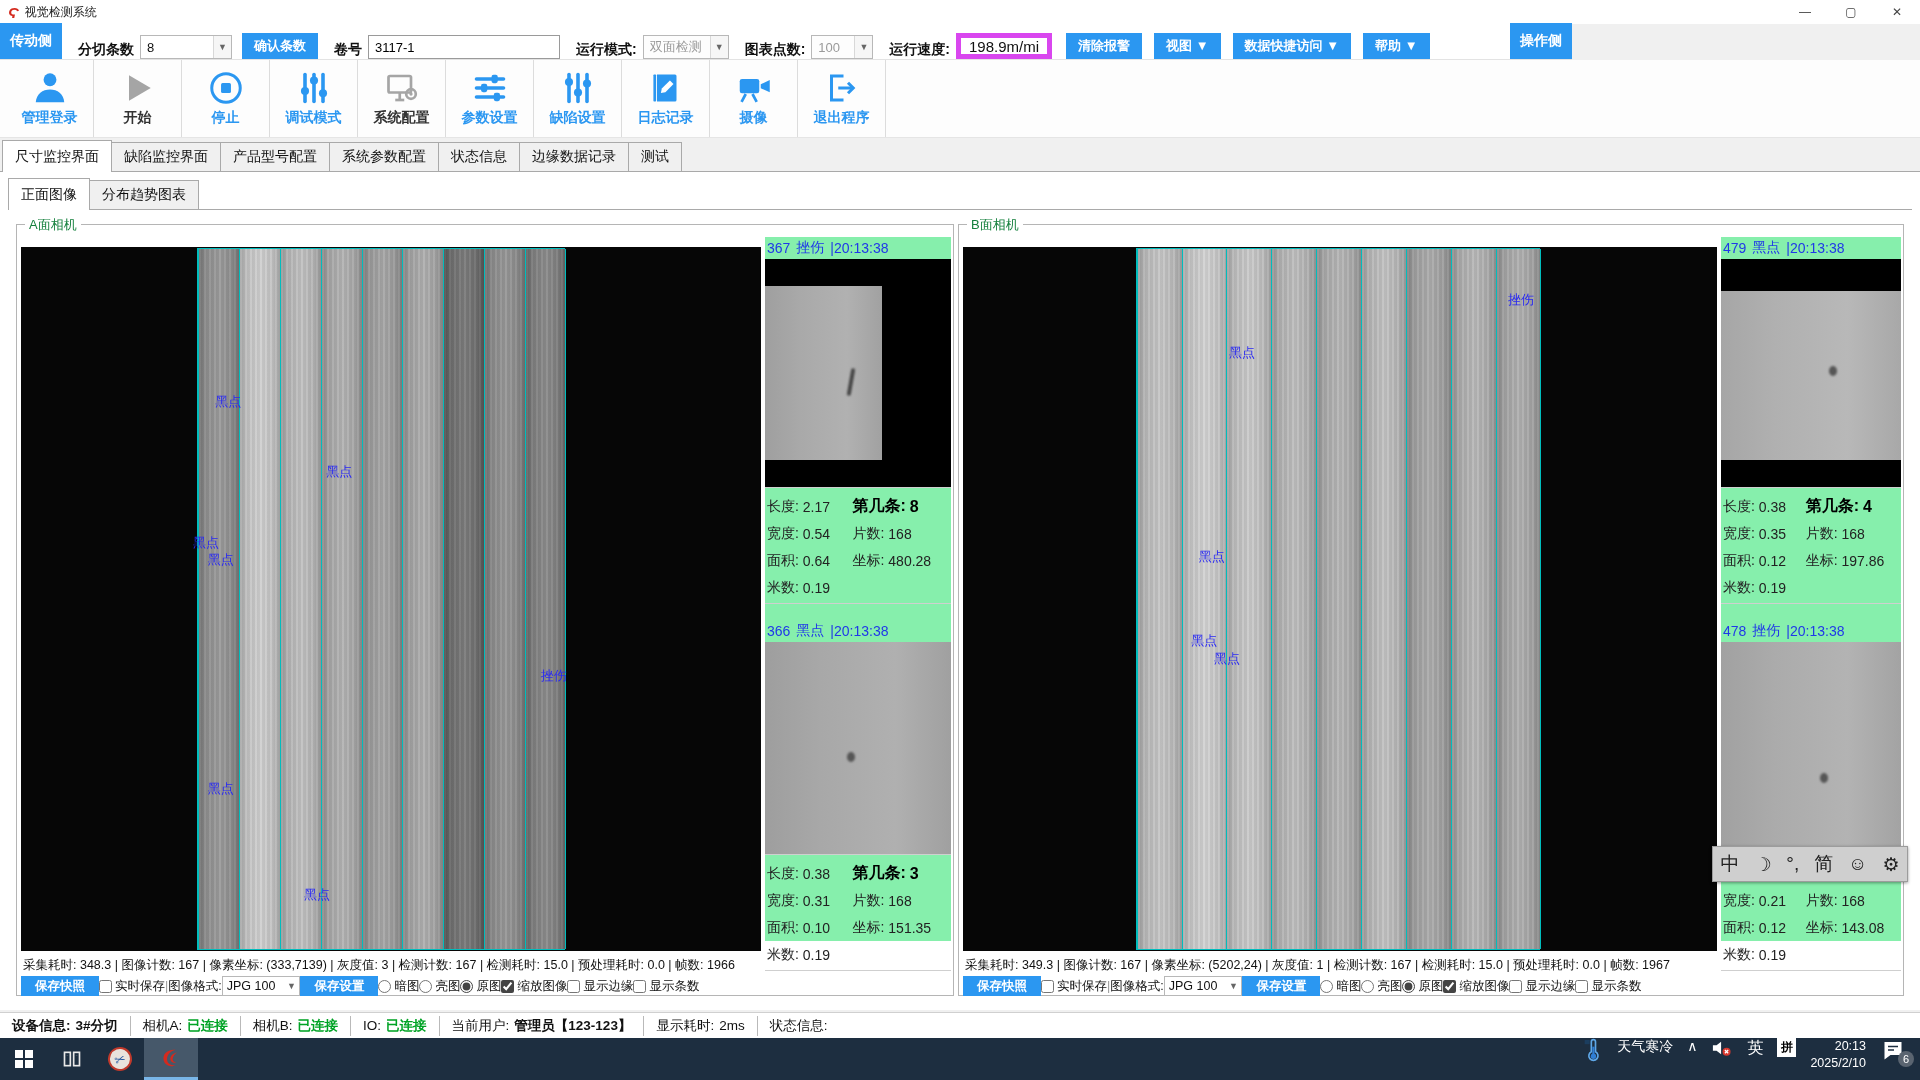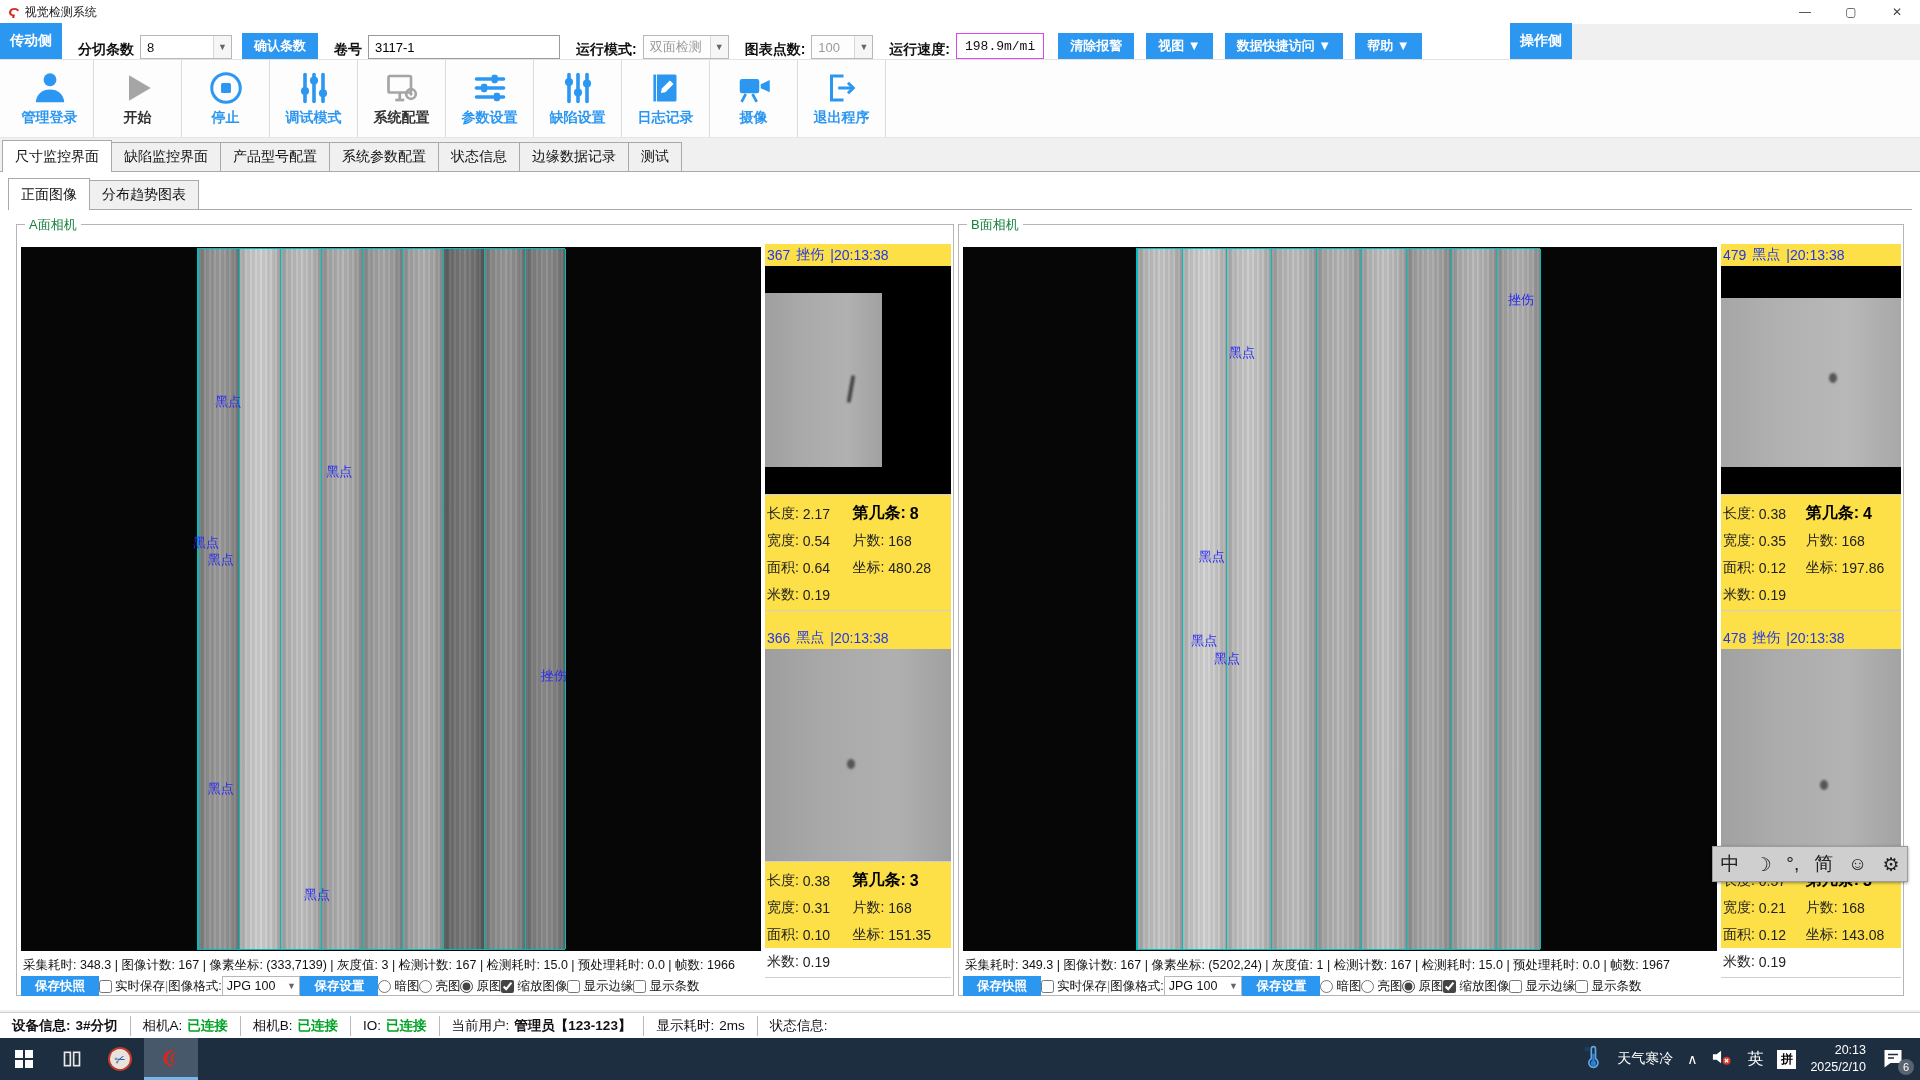--- a/index.html
+++ b/index.html
@@ -17,21 +17,21 @@
   #titlebar .winbtn { width:46px; height:24px; display:flex; align-items:center; justify-content:center; font-size:12px; color:#444; cursor:default; }
   
   #toolbar { position:absolute; left:0; top:24px; width:1572px; height:36px; background:#fff; border-bottom:1px solid #e3e3e3; display:flex; align-items:flex-end; }
   .sidebtn { height:36px; display:flex; align-items:center; padding:0 10px; background:#2b97f1; color:#fff; font-size:14px; font-weight:bold; }
   #toolbar .lbl { font-size:14px; font-weight:bold; color:#111; margin:0 6px 0 16px; white-space:nowrap; }
   .combo { background:#fff; border:1px solid #b8b8b8; height:24px; display:flex; align-items:center; font-size:13px; padding-left:6px; position:relative; }
   .combo .arrowbox { margin-left:auto; width:18px; height:22px; border-left:1px solid #d8d8d8; display:flex; align-items:center; justify-content:center; color:#666; font-size:9px; background:#f6f6f6; }
   .combo.disabled { background:#fdfdfd; color:#9a9a9a; }
   .tb-input { border:1px solid #9a9a9a; height:24px; font-size:13px; padding:0 6px; font-family:inherit; }
   .btn-blue { background:#2b97f1; color:#fff; border:none; height:26px; font-size:13px; padding:0 12px; font-family:inherit; font-weight:bold; white-space:nowrap; }
-  .speedbox { height:26px; border:1px solid #d946ef; background:#fff; font-size:13px; display:flex; align-items:center; padding:0 8px;font-family:Liberation Mono, monospace; }
+  .speedbox { height:26px; border:5px solid #d946ef; background:#fff; font-size:15px; display:flex; align-items:center; padding:0 8px; }
   
   #iconbar { position:absolute; left:0; top:60px; width:1920px; height:78px; background:#fdfdfd; border-bottom:1px solid #e5e5e5; display:flex; align-items:stretch; padding-left:6px; }
   .tool-item { min-width:88px; padding:0 10px; display:flex; flex-direction:column; align-items:center; justify-content:center; border-right:1px solid #dcdcdc; cursor:default; }
   .tool-item .ticon { width:36px; height:36px; }
   .tool-item .ticon svg { width:100%; height:100%; }
   .tool-item .tlabel { font-size:14px; margin-top:3px; font-weight:bold; }
   .c-blue { color:#2b97f1; } .c-gray { color:#a5a5a5; }
   .l-blue { color:#2b97f1; } .l-dark { color:#333; }
   
   .tabbar { position:absolute; display:flex; align-items:flex-end; }
@@ -43,21 +43,21 @@
   
   .groupbox { position:absolute; top:224px; height:772px; border:1px solid #b5b5b5; background:#fff; }
   .groupbox > .gtitle { position:absolute; top:-9px; left:8px; background:#fff; padding:0 4px; font-size:13px; color:#15803d; }
   .camcanvas { position:absolute; top:22px; left:4px; height:704px; background:#060606; overflow:hidden; }
   .stripzone { position:absolute; top:1px; bottom:1px; border:1px solid #00bdbd; }
   .strip { position:absolute; top:0; bottom:0; border-left:1px solid #00bdbd; }
   .strip:last-child { border-right:1px solid #00bdbd; }
   .striptex { position:absolute; inset:0; background:repeating-linear-gradient(90deg, rgba(255,255,255,.05) 0 2px, rgba(0,0,0,.06) 2px 5px); }
   .deflabel { position:absolute; color:#2a2af2; font-size:13px; white-space:nowrap; transform:translate(-50%,-50%); }
   
-  .sidebar { position:absolute; top:19px; height:704px; background:#fde047; }
+  .sidebar { position:absolute; top:12px; height:704px; background:#86efac; }
   .defcard { position:absolute; left:0; right:0; }
   .defhead { height:22px; font-size:14px; color:#2038e8; display:flex; align-items:center; gap:6px; padding-left:2px; }
   .defimg { position:relative; width:100%; background:#000; overflow:hidden; }
   .defplate { position:absolute; background:#a9a9a9; }
   .mark-dot { position:absolute; width:8px; height:10px; border-radius:50%; background:#565656; filter:blur(1px); }
   .mark-scratch { position:absolute; width:4px; height:28px; background:#474747; transform:rotate(10deg); filter:blur(1px); border-radius:2px; }
   .definfo { border-top:1px solid #cfcfcf; border-bottom:1px solid #cfcfcf; padding:5px 2px 2px; display:grid; grid-template-columns:47% 53%; }
   .definfo .cell { font-size:14px; height:27px; display:flex; align-items:center; color:#222; }
   .definfo .cell b.big { font-size:16px; color:#000; }
   
@@ -74,21 +74,21 @@
   
   #statusbar { position:absolute; left:0; top:1012px; width:1920px; height:26px; background:#fff; border-top:1px solid #d0d0d0; display:flex; align-items:center; font-size:13.5px; }
   #statusbar .sitem { padding:0 12px; border-right:1px solid #b9b9b9; height:20px; display:flex; align-items:center; gap:5px; white-space:nowrap; }
   #statusbar .sitem:last-child { border-right:none; }
   #statusbar .bold { font-weight:bold; }
   #statusbar .green { color:#00a325; font-weight:bold; }
   
   #taskbar { position:absolute; left:0; top:1038px; width:1920px; height:42px; background:#1d2e40; display:flex; align-items:stretch; color:#fff; }
   .tb-ico { width:48px; display:flex; align-items:center; justify-content:center; }
   .tb-app { width:54px; display:flex; align-items:center; justify-content:center; background:#46586a; border-bottom:3px solid #79b6e8; }
-  #tray { margin-left:auto; display:flex; align-items:center; gap:14px; padding-right:10px; }
+  #tray { margin-left:auto; display:flex; align-items:flex-start; gap:14px; padding-right:10px; }
   #tray .ttext { font-size:14px; }
   .imebadge { background:#fff; color:#000; font-size:12px; width:19px; height:19px; display:flex; align-items:center; justify-content:center; font-weight:bold; }
   .clock { text-align:right; font-size:12.5px; line-height:1.35; }
   .notif { position:relative; width:30px; height:26px; }
   .notif .badge { position:absolute; right:-4px; bottom:-3px; width:16px; height:16px; border-radius:50%; background:#5a6470; color:#fff; font-size:11px; display:flex; align-items:center; justify-content:center; }
 </style>
 </head>
 <body>
 
 <div id="titlebar">

